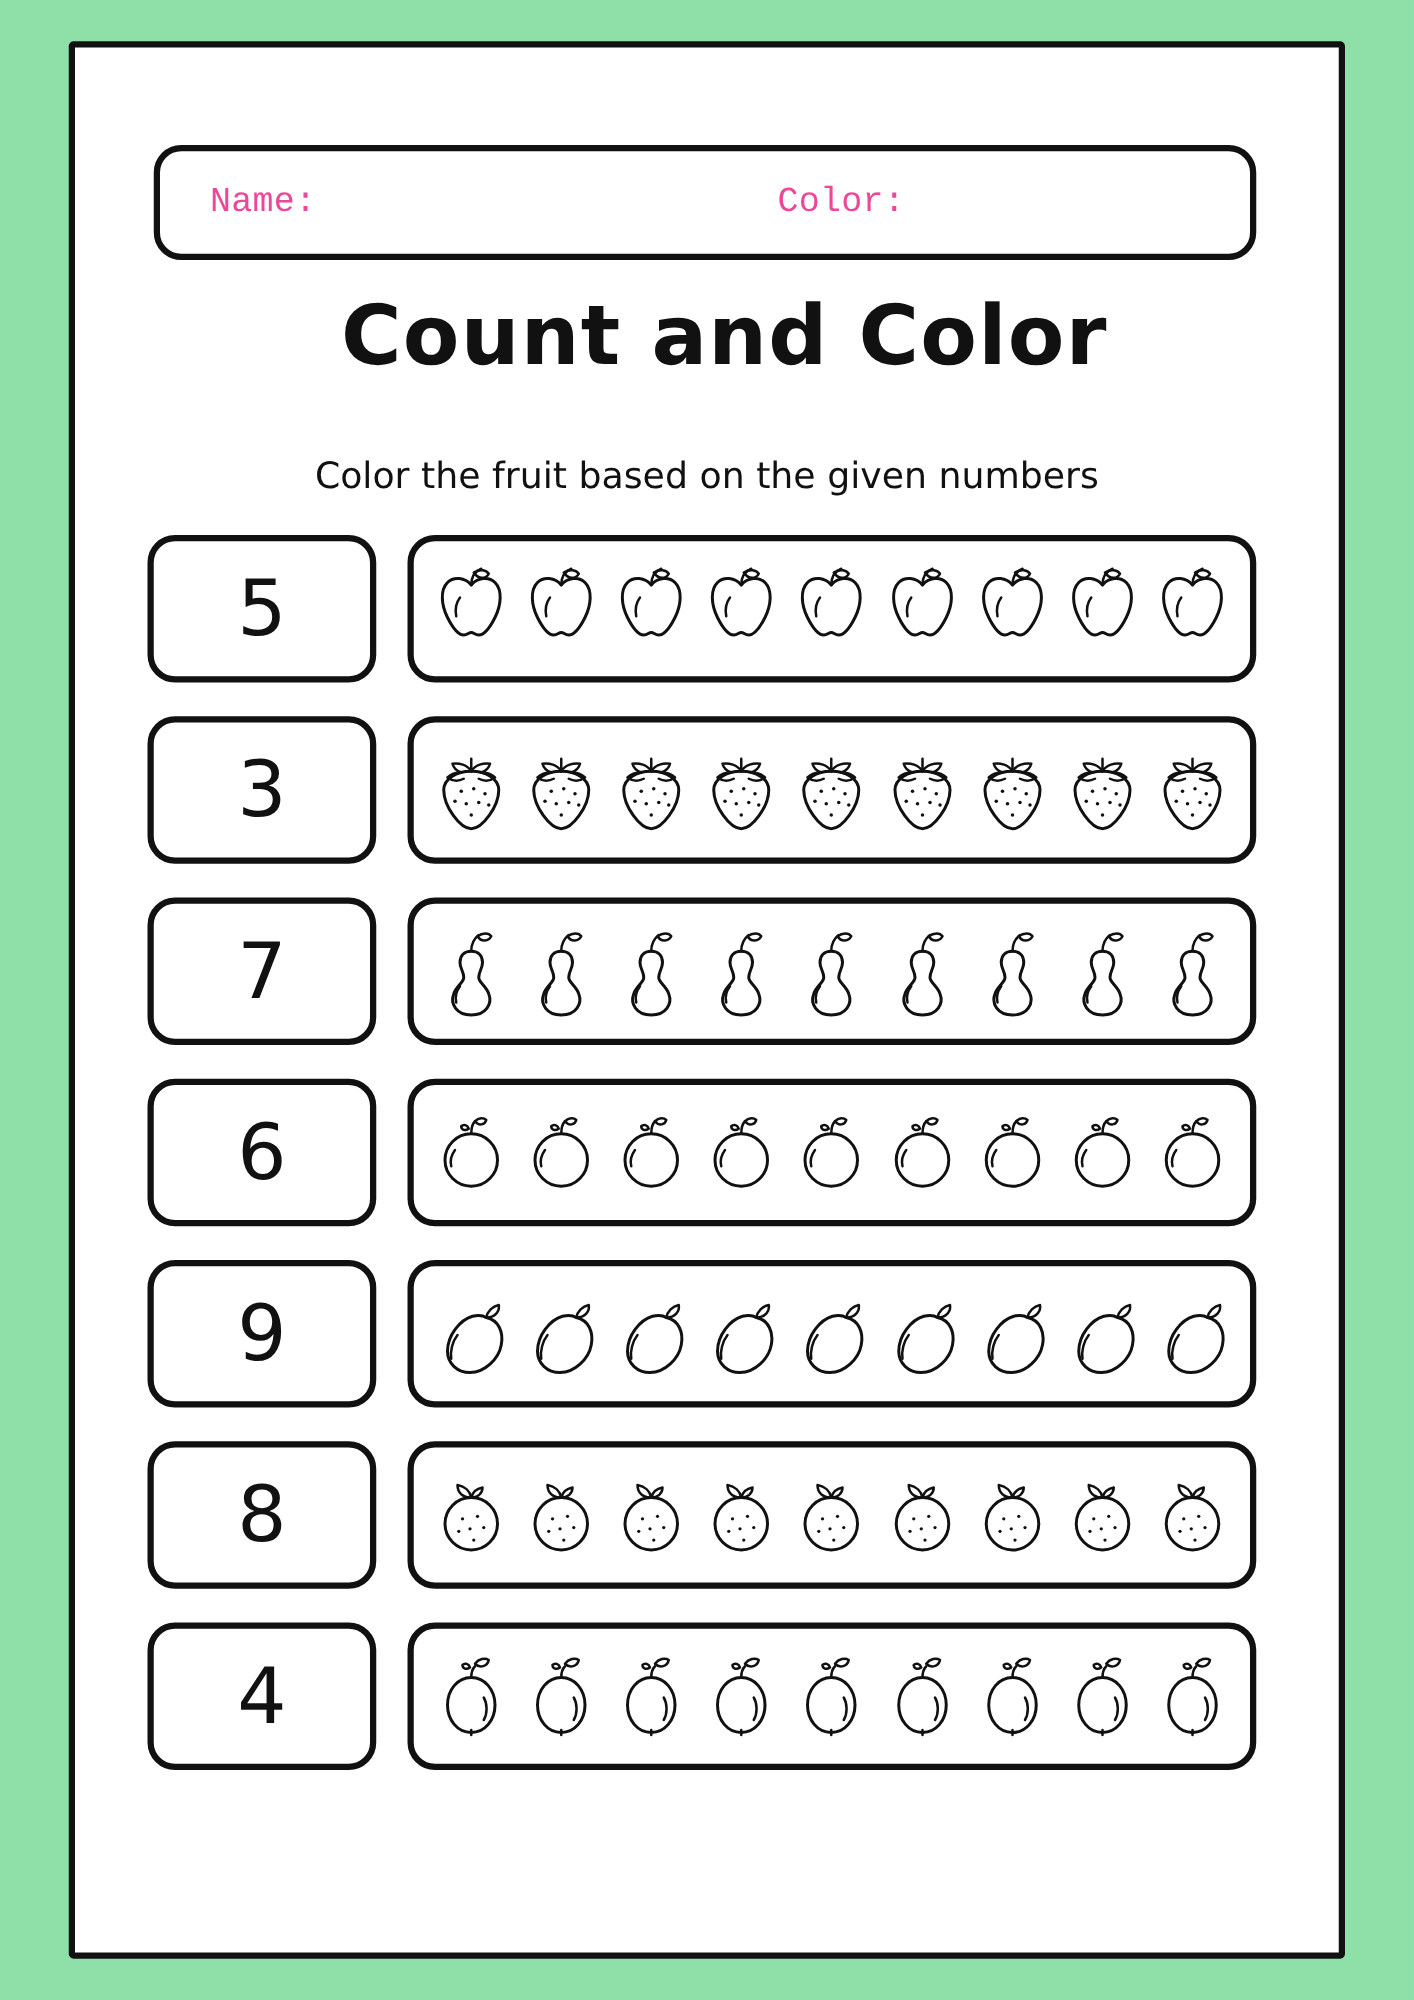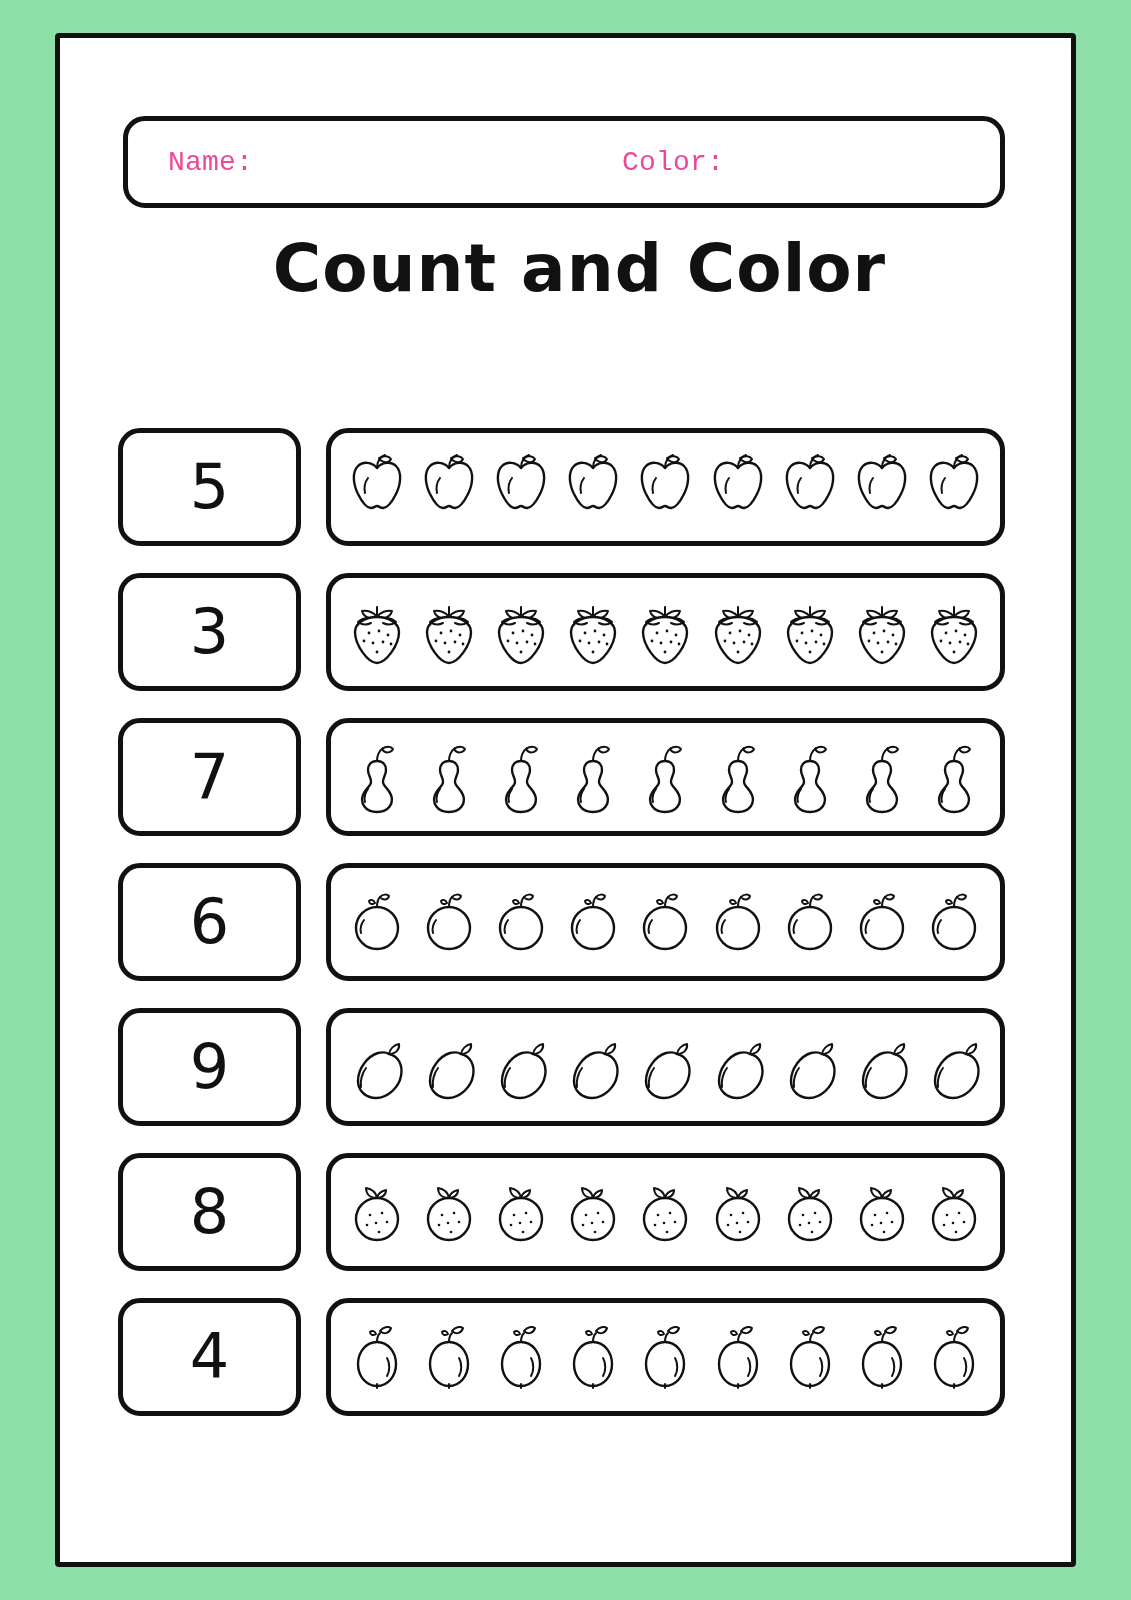--- a/index.html
+++ b/index.html
@@ -129,20 +129,21 @@
 <body>
 
 <div class="page">
 
   <div class="idbox">
     <span class="field name">Name:</span>
     <span class="field class">Color:</span>
   </div>
 
   <div class="title">Count and Color</div>
+  <div class="subtitle">Color the fruit based on the given numbers</div>
 
   <div class="rows" id="rows">
       <div class="row">
         <div class="numbox">
           <span class="num">5</span>
         </div>
         <div class="fruitbox">
           <span>
             <svg width="62" height="74" viewBox="0 0 62 74">
       <path fill="none" stroke="#111" stroke-width="2.4" stroke-linecap="round" stroke-linejoin="round" d="M31 18c-5-6-14-7-19-2-6 6-5 18 0 28 4 8 9 14 13 14 3 0 4-2 6-2s3 2 6 2c4 0 9-6 13-14 5-10 6-22 0-28-5-5-14-4-19 2z"></path>

